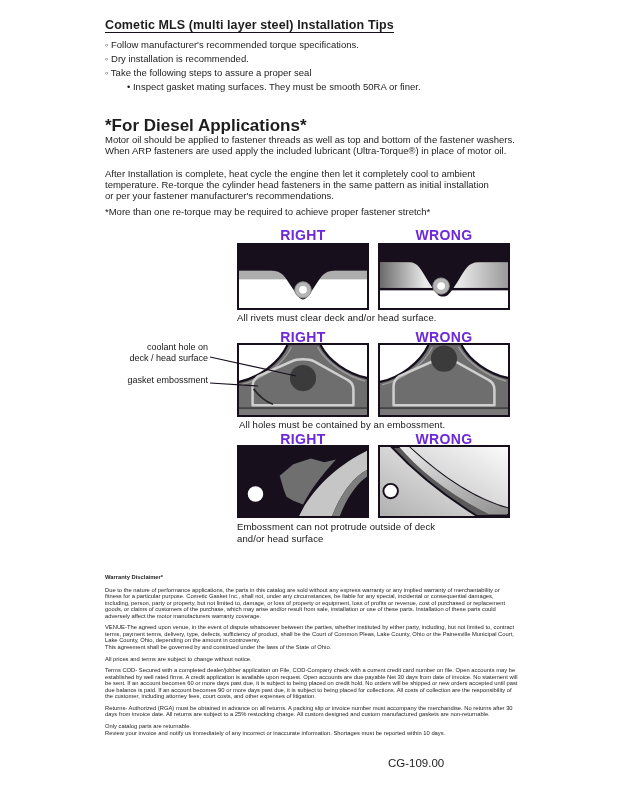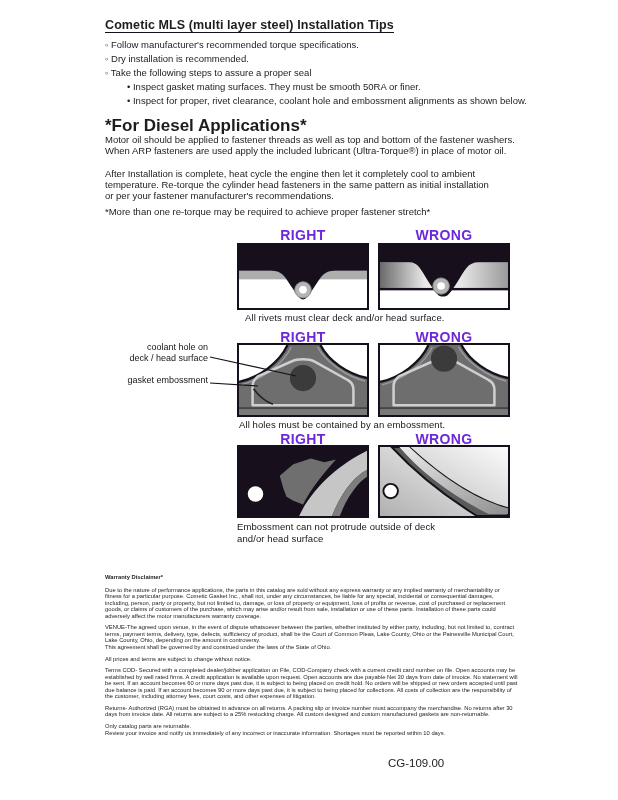--- a/index.html
+++ b/index.html
@@ -23,21 +23,21 @@
   .p1{top:134px;} .p2{top:168px;} .p3{top:206px;}
   .lbl{width:132px;text-align:center;font-size:14px;font-weight:bold;letter-spacing:.4px;color:#6d28d9;}
   .colL{left:237px;} .colR{left:378px;}
   .r1l{top:227px;} .r2l{top:329px;} .r3l{top:431px;}
   .dbox{width:132px;border:2px solid #17101c;box-sizing:border-box;background:#fff;}
   .r1b{top:243px;height:67px;}
   .r2b{top:343px;height:74px;}
   .r3b{top:445px;height:73px;}
   .dbox svg{display:block;width:100%;height:100%;}
   .cap{font-size:9.5px;color:#161616;white-space:pre-line;letter-spacing:.1px;}
-  .cap1{left:237px;top:312px;margin-left:8px;}
+  .cap1{left:237px;top:312px;}
   .cap2{left:239px;top:419px;}
   .cap3{left:237px;top:521px;line-height:11.5px;}
   .ann{width:110px;text-align:right;font-size:9px;line-height:11px;white-space:pre-line;color:#161616;}
   .ann1{left:98px;top:342px;}
   .ann2{left:98px;top:375px;}
   .leads{left:98px;top:340px;width:220px;height:60px;pointer-events:none;z-index:6;}
   .legal{left:105px;top:574px;width:413px;font-size:5.8px;line-height:6.4px;color:#242424;}
   .legal .lh{font-weight:bold;margin-bottom:6.5px;}
   .legal .lp{margin:0 0 5.5px 0;white-space:pre-line;}
   .code{left:388px;top:757px;font-size:11.5px;color:#222;}
@@ -45,21 +45,20 @@
 </head>
 <body>
 
 <div class="abs title">Cometic MLS (multi layer steel) Installation Tips</div>
 
 <div class="abs tips">
   <div class="bullet"><span>Follow manufacturer's recommended torque specifications.</span></div>
   <div class="bullet"><span>Dry installation is recommended.</span></div>
   <div class="bullet"><span>Take the following steps to assure a proper seal</span></div>
   <div class="bullet sub"><span>Inspect gasket mating surfaces.  They must be smooth 50RA or finer.</span></div>
-  <div class="bullet sub"><span>Inspect for proper, rivet clearance, coolant hole and embossment alignments as shown below.</span></div>
 </div>
 
 <div class="abs dh">*For Diesel Applications*</div>
 <div class="abs p p1">Motor oil should be applied to fastener threads as well as top and bottom of the fastener washers.
 When ARP fasteners are used apply the included lubricant (Ultra-Torque®) in place of motor oil.</div>
 <div class="abs p p2">After Installation is complete, heat cycle the engine then let it completely cool to ambient
 temperature. Re-torque the cylinder head fasteners in the same pattern as initial installation
 or per your fastener manufacturer's recommendations.</div>
 <div class="abs p p3">*More than one re-torque may be required to achieve proper fastener stretch*</div>
 

